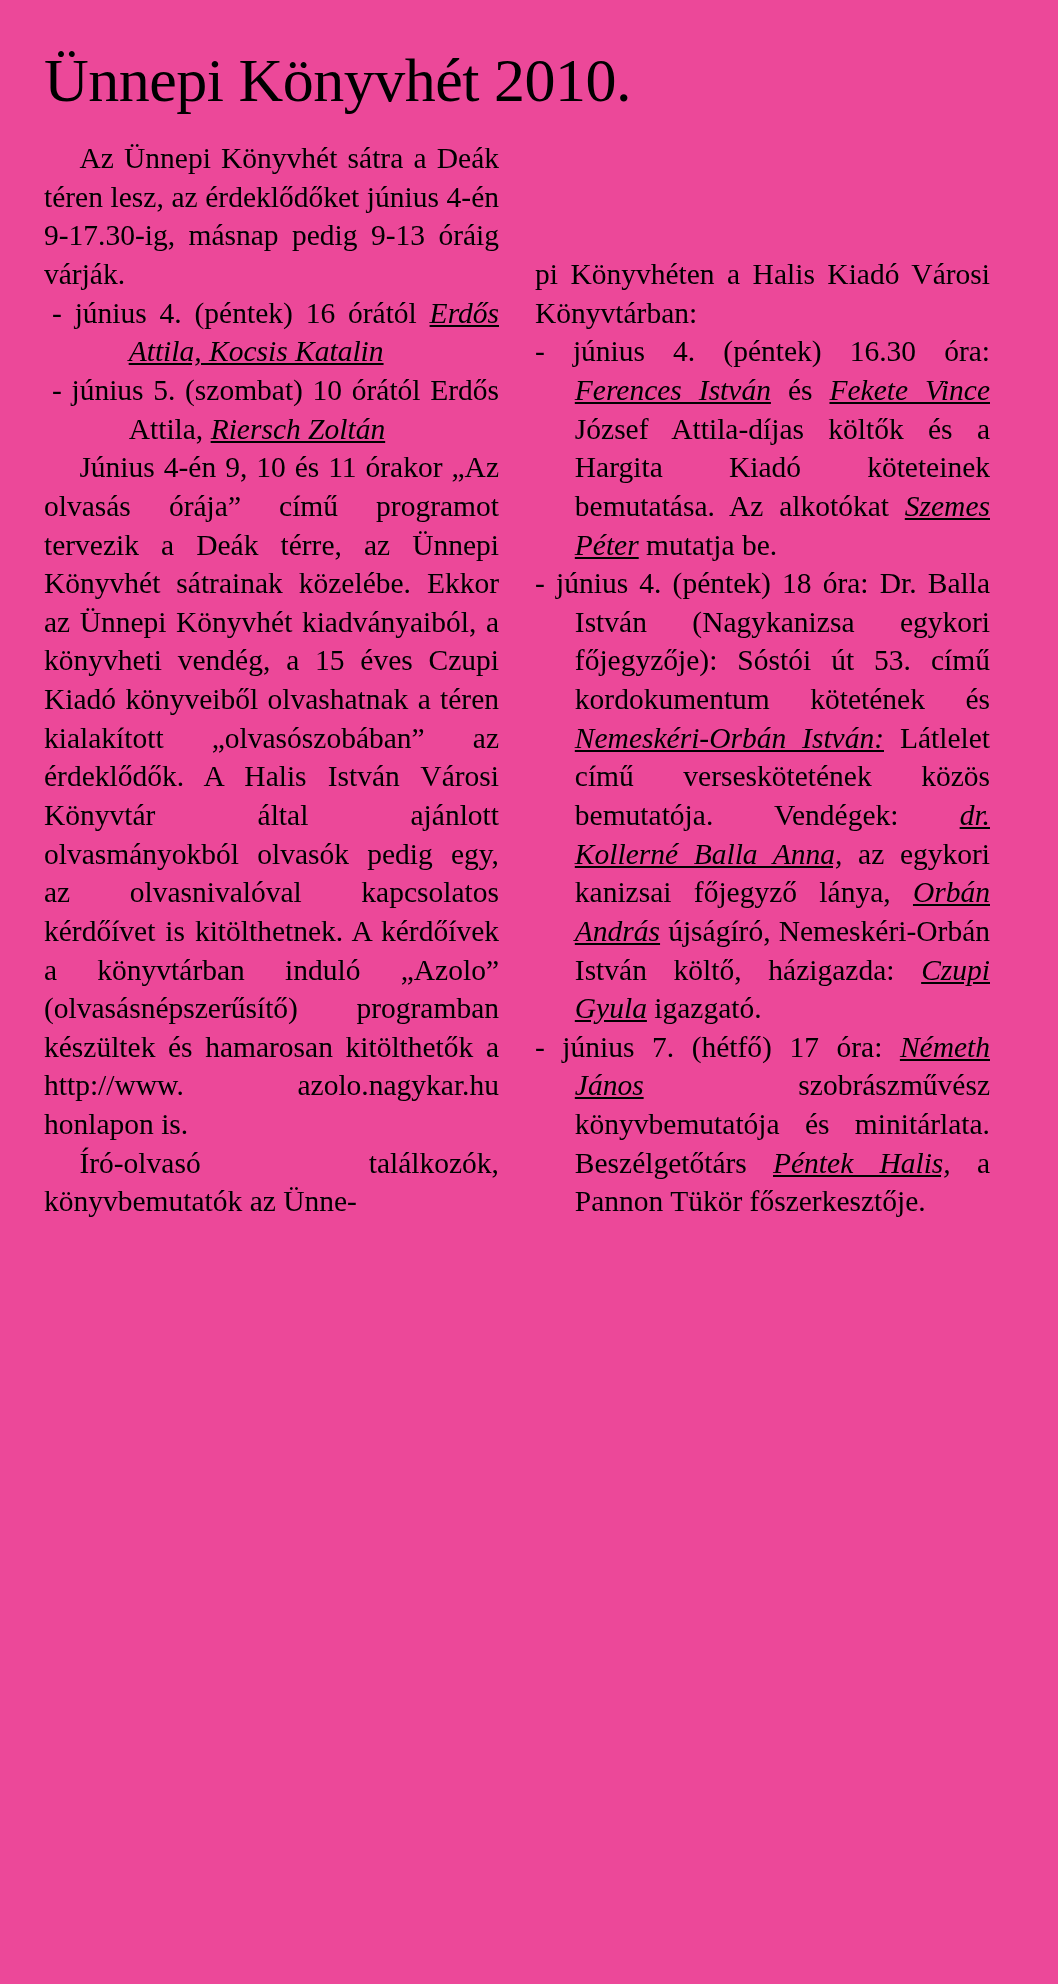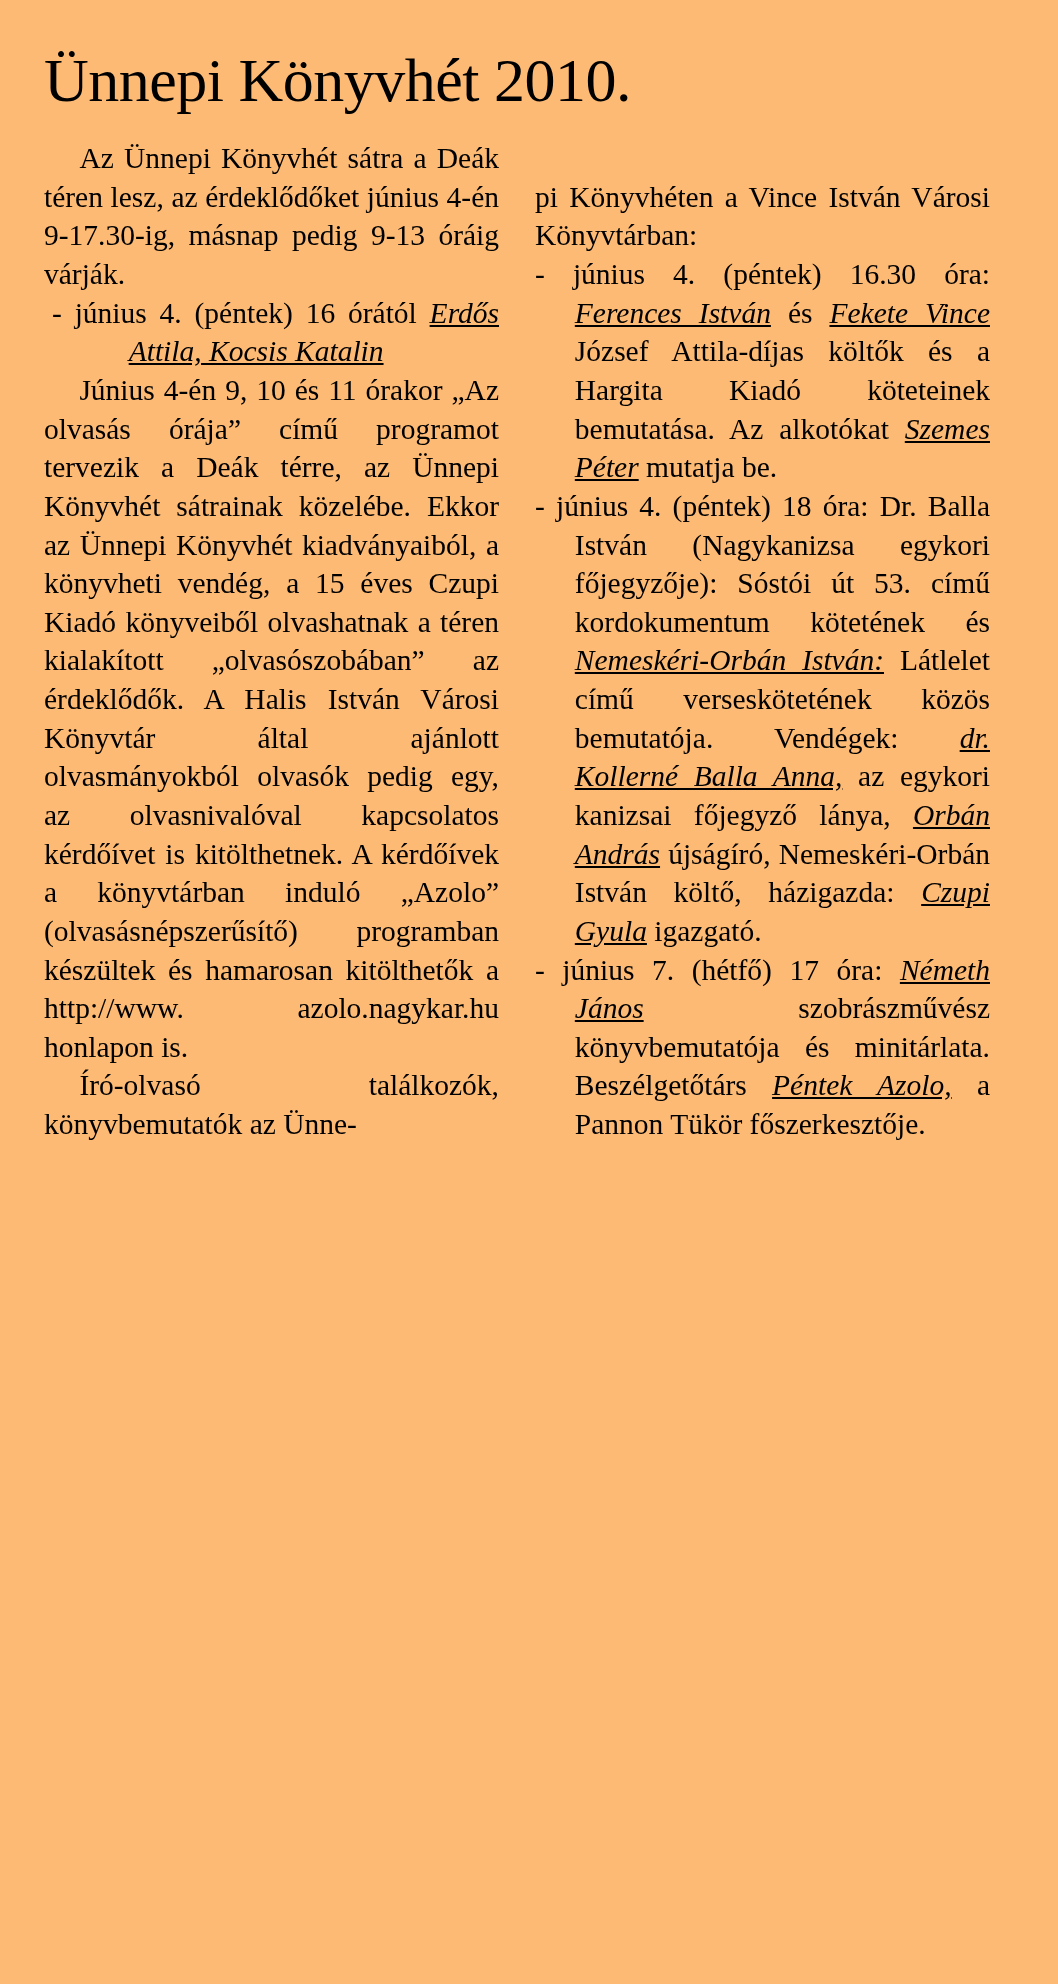--- a/index.html
+++ b/index.html
@@ -12,21 +12,21 @@
     min-height: 1984px;
     font-family: "Liberation Serif", serif;
     color: #000000;
   }
   .page {
     position: relative;
     width: 1058px;
     min-height: 1984px;
     box-sizing: border-box;
     padding: 48px 44px 30px 44px;
-    background: #fdba74;
+    background: #ec4899;
   }
   .headline {
     font-family: "Liberation Serif", serif;
     font-size: 62px;
     line-height: 1.05;
     font-weight: normal;
     letter-spacing: -0.5px;
     margin: 0 0 26px 0;
     padding: 0;
   }
@@ -75,28 +75,31 @@
 
   <div class="columns">
 
     <div class="col">
       <p class="indent">Az Ünnepi Könyvhét sátra a Deák téren lesz, az érdeklődőket június 4-én 9-17.30-ig, másnap pedig 9-13 óráig várják.</p>
 
       <div class="li tight">
         <span>- június 4. (péntek) 16 órától </span><span class="it">Erdős Attila, Kocsis Katalin</span>
       </div>
 
+      <div class="li tight">
+        <span>- június 5. (szombat) 10 órától Erdős Attila, </span><span class="it">Riersch Zoltán</span>
+      </div>
 
       <p class="indent">Június 4-én 9, 10 és 11 órakor „Az olvasás órája” című programot tervezik a Deák térre, az Ünnepi Könyvhét sátrainak közelébe. Ekkor az Ünnepi Könyvhét kiadványaiból, a könyvheti vendég, a 15 éves Czupi Kiadó könyveiből olvashatnak a téren kialakított „olvasószobában” az érdeklődők. A Halis István Városi Könyvtár által ajánlott olvasmányokból olvasók pedig egy, az olvasnivalóval kapcsolatos kérdőívet is kitölthetnek. A kérdőívek a könyvtárban induló „Azolo” (olvasásnépszerűsítő) programban készültek és hamarosan kitölthetők a http://www. azolo.nagykar.hu honlapon is.</p>
       <p class="indent">Író-olvasó találkozók, könyvbemutatók az Ünne-</p>
     </div>
 
     <div class="col">
-      <p>pi Könyvhéten a Vince István Városi Könyvtárban:</p>
+      <p>pi Könyvhéten a Halis Kiadó Városi Könyvtárban:</p>
       <div>
         <div class="li"><span>- június 4. (péntek) 16.30 óra: </span><span class="it">Ferences István</span><span> és </span><span class="it">Fekete Vince</span><span> József Attila-díjas költők és a Hargita Kiadó köteteinek bemutatása. Az alkotókat </span><span class="it">Szemes Péter</span><span> mutatja be.</span></div>
         <div class="li"><span>- június 4. (péntek) 18 óra: Dr. Balla István (Nagykanizsa egykori főjegyzője): Sóstói út 53. című kordokumentum kötetének és </span><span class="it">Nemeskéri-Orbán István:</span><span> Látlelet című verseskötetének közös bemutatója. Vendégek: </span><span class="it">dr. Kollerné Balla Anna,</span><span> az egykori kanizsai főjegyző lánya, </span><span class="it">Orbán András</span><span> újságíró, Nemeskéri-Orbán István költő, házigazda: </span><span class="it">Czupi Gyula</span><span> igazgató.</span></div>
-        <div class="li"><span>- június 7. (hétfő) 17 óra: </span><span class="it">Németh János</span><span> szobrászművész könyvbemutatója és minitárlata. Beszélgetőtárs </span><span class="it">Péntek Azolo,</span><span> a Pannon Tükör főszerkesztője.</span></div>
+        <div class="li"><span>- június 7. (hétfő) 17 óra: </span><span class="it">Németh János</span><span> szobrászművész könyvbemutatója és minitárlata. Beszélgetőtárs </span><span class="it">Péntek Halis,</span><span> a Pannon Tükör főszerkesztője.</span></div>
       </div>
     </div>
 
   </div>
 </div>
 
 </body></html>

